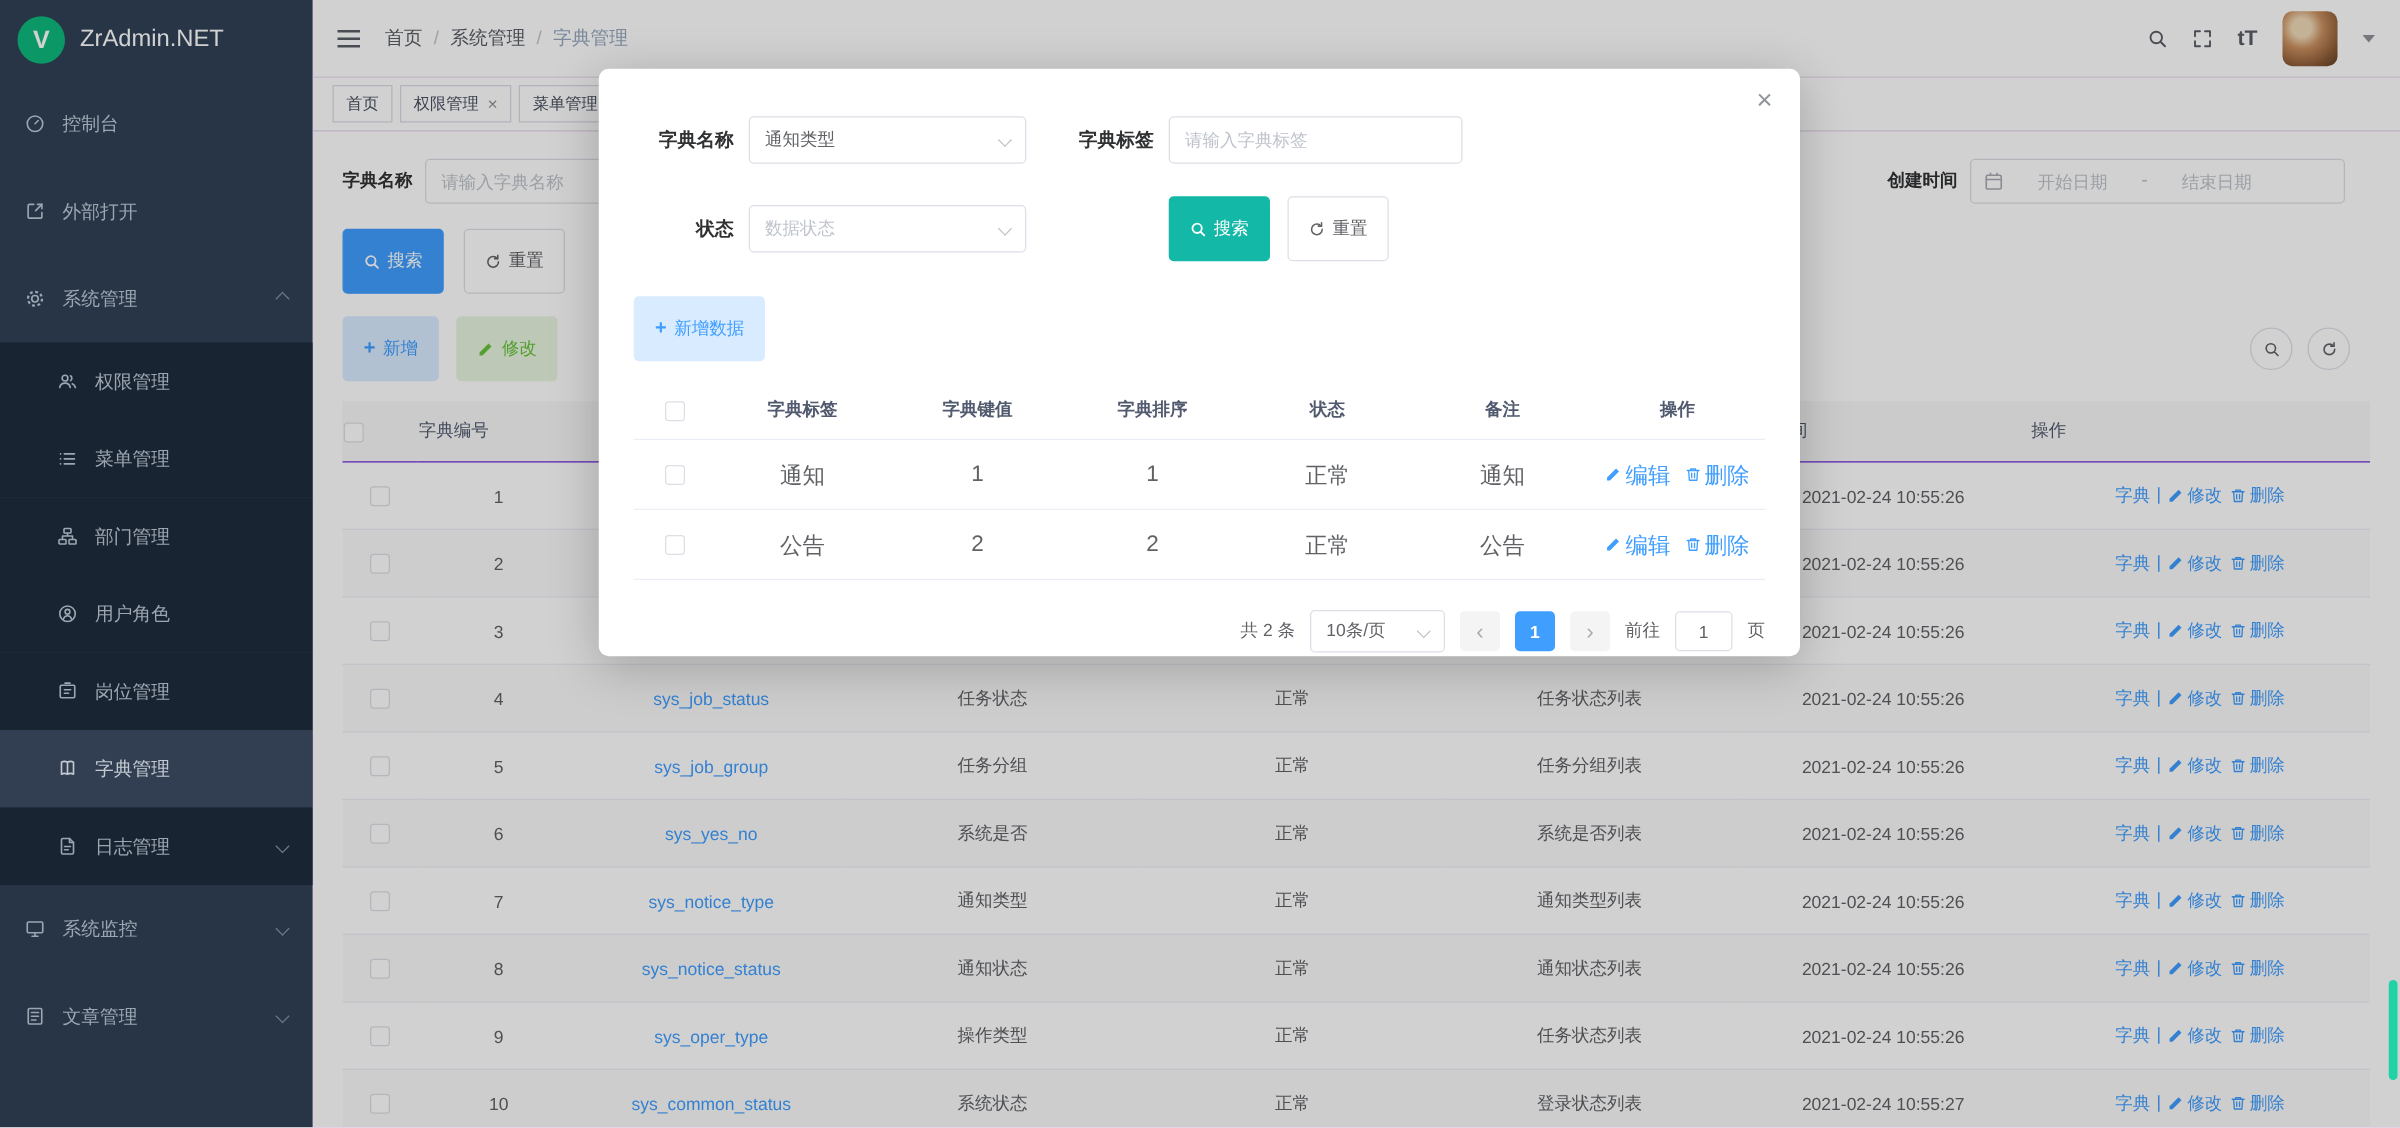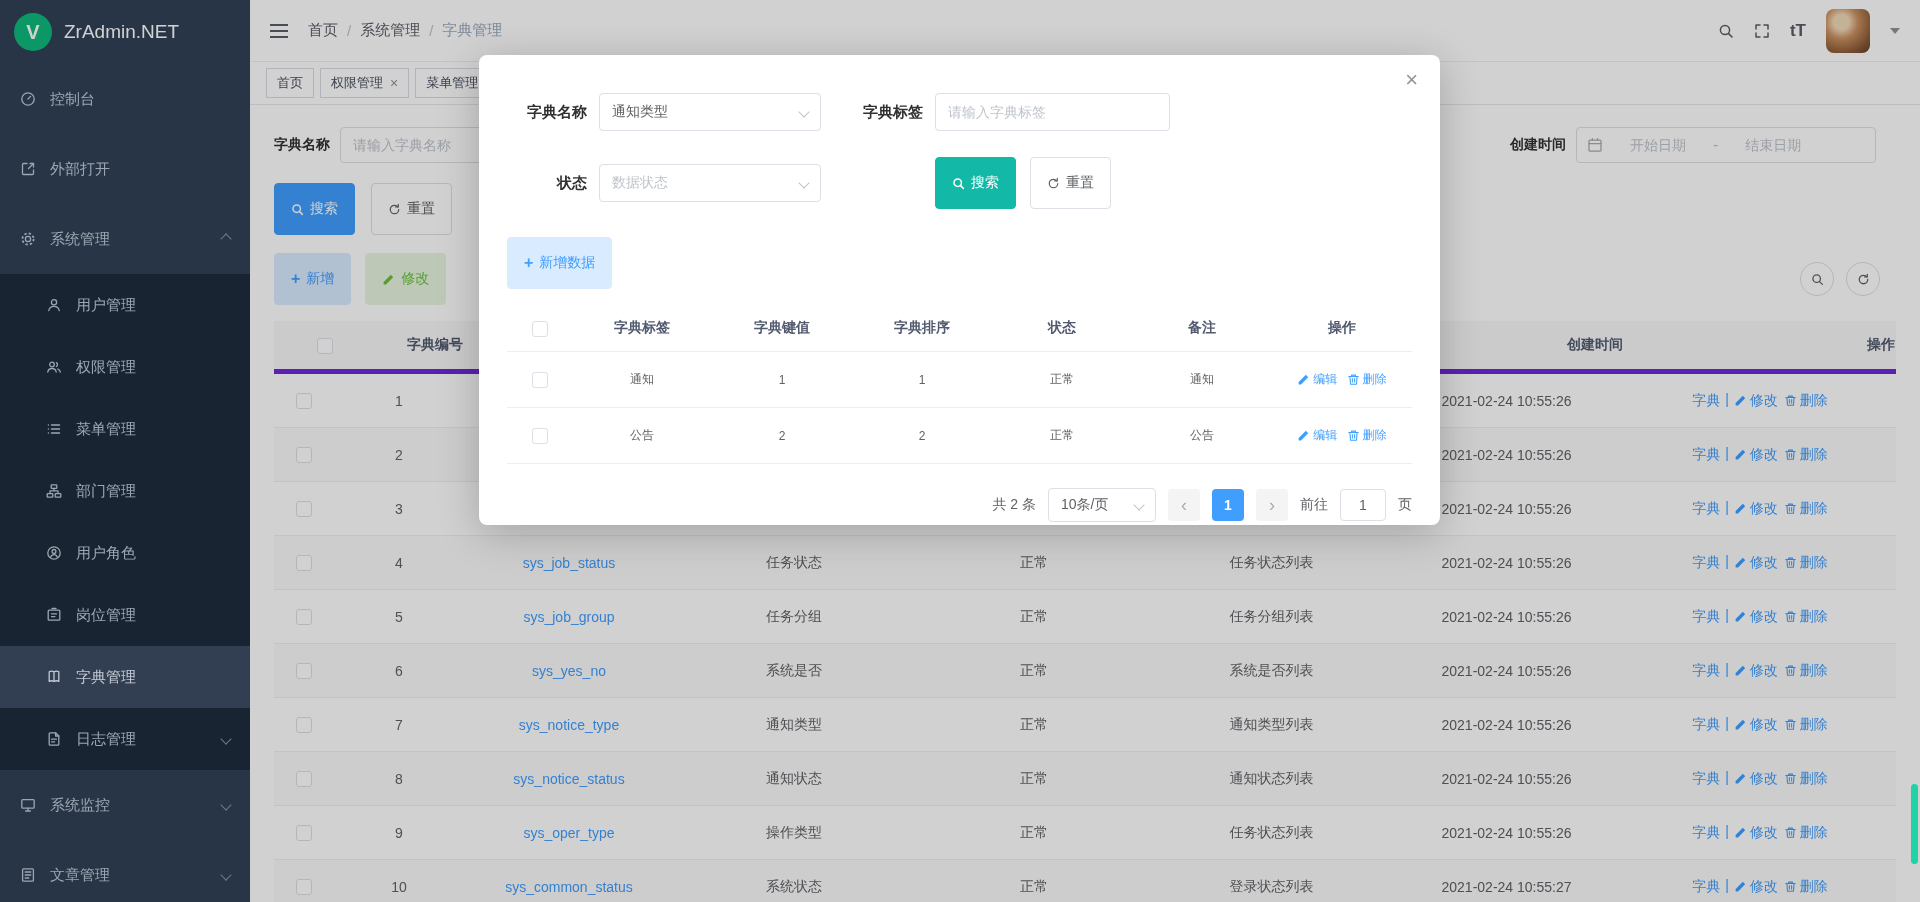--- a/index.html
+++ b/index.html
@@ -53,21 +53,21 @@
   .btn.primary{background:#409EFF;border-color:#409EFF;color:#fff;}
   .btn.teal{background:#13b8a6;border-color:#13b8a6;color:#fff;}
   .btn.softblue{background:#d9ecff;border-color:#d9ecff;color:#409EFF;}
   .btn.softgreen{background:#e7f6df;border-color:#e7f6df;color:#67c23a;}
   .plus{font-size:16px;font-weight:bold;line-height:1;}
   .tool-right{margin-left:auto;display:flex;gap:12px;margin-right:16px;}
   .cbtn{width:34px;height:34px;border-radius:50%;border:1px solid #dcdfe6;background:#fff;display:flex;align-items:center;justify-content:center;color:#606266;cursor:pointer;box-sizing:border-box;}
 
   
   table.grid{width:100%;border-collapse:collapse;table-layout:fixed;}
-  .grid th{height:46px;background:#f8f8f9;color:#515a6e;font-weight:bold;font-size:14px;border-bottom:5px solid #6d28d9;text-align:right;}
+  .grid th{height:46px;background:#f8f8f9;color:#515a6e;font-weight:normal;font-size:14px;border-bottom:1px solid #6d28d9;text-align:left;}
   .grid td{height:51px;text-align:center;font-size:14px;color:#606266;border-bottom:1px solid #ebeef5;overflow:hidden;white-space:nowrap;}
   .grid tbody tr:nth-child(even){background:#fafafa;}
   .cb{display:inline-block;width:16px;height:16px;box-sizing:border-box;border:1px solid #dcdfe6;border-radius:3px;background:#fff;vertical-align:middle;cursor:pointer;}
   a.link{color:#409EFF;cursor:pointer;text-decoration:none;}
   .ops{font-size:13px;}
   .ops a{color:#409EFF;text-decoration:none;display:inline-flex;align-items:center;gap:3px;margin:0 3px;cursor:pointer;vertical-align:middle;}
   .ops .sep{color:#409EFF;margin:0 2px;}
 
   
   .overlay{position:absolute;inset:0;background:rgba(0,0,0,.18);z-index:40;}
@@ -78,21 +78,21 @@
   .select{height:38px;box-sizing:border-box;border:1px solid #dcdfe6;border-radius:4px;background:#fff;display:flex;align-items:center;padding:0 12px;cursor:pointer;}
   .selv{flex:1;font-size:14px;color:#606266;}
   .selph{flex:1;font-size:14px;color:#bfc4cc;}
   .chv{display:inline-block;width:7px;height:7px;border-right:1.5px solid currentColor;border-bottom:1.5px solid currentColor;transform:rotate(45deg);color:#c0c4cc;flex:none;}
   .chv.up{transform:rotate(-135deg);}
   .minp{height:38px;box-sizing:border-box;border:1px solid #dcdfe6;border-radius:4px;padding:0 12px;font-size:14px;color:#606266;outline:none;width:100%;}
   .mbtns{display:flex;gap:14px;}
   .addbtn{margin-top:28px;}
   .mgrid{width:100%;margin-top:16px;border-collapse:collapse;table-layout:fixed;}
   .mgrid th{height:44px;color:#515a6e;font-weight:bold;font-size:14px;border-bottom:1px solid #ebeef5;background:#fff;text-align:center;}
-  .mgrid td{height:53px;text-align:center;font-size:12px;color:#606266;border-bottom:1px solid #ebeef5;}
+  .mgrid td{height:53px;text-align:center;font-size:18px;color:#606266;border-bottom:1px solid #ebeef5;}
   .pag{margin-top:24px;display:flex;justify-content:flex-end;align-items:center;gap:12px;font-size:14px;color:#606266;}
   .psel{height:34px;width:108px;}
   .pbtn{width:32px;height:32px;background:#f4f4f5;border-radius:4px;display:flex;align-items:center;justify-content:center;color:#a8abb2;font-size:18px;cursor:pointer;}
   .pcur{width:32px;height:32px;background:#409EFF;border-radius:4px;display:flex;align-items:center;justify-content:center;color:#fff;font-weight:bold;cursor:pointer;}
   .ginp{width:46px;height:32px;box-sizing:border-box;border:1px solid #dcdfe6;border-radius:4px;text-align:center;font-size:14px;color:#606266;outline:none;}
 
   .thumb{position:absolute;right:2px;top:784px;width:7px;height:80px;border-radius:4px;background:#1fd3a7;z-index:60;}
   .ic{width:16px;height:16px;}
   .ic12{width:13px;height:13px;}
 </style>
@@ -124,27 +124,20 @@
       </div>
       <div class="mi top">
         <svg class="ic" viewBox="0 0 16 16" fill="none" stroke="currentColor">
             <circle cx="8" cy="8" r="2.6" stroke-width="1.3"></circle>
             <circle cx="8" cy="8" r="5.6" stroke-width="1.8" stroke-dasharray="2.3 2.1"></circle>
           </svg>
         <span>系统管理</span>
         <i class="chv up"></i>
       </div>
       <div>
-        <div class="mi sub">
-          <svg class="ic" viewBox="0 0 16 16" fill="none" stroke="currentColor" stroke-width="1.3" stroke-linecap="round">
-              <circle cx="8" cy="5.2" r="2.6"></circle>
-              <path d="M2.8 13.5c.5-2.8 2.6-4.2 5.2-4.2s4.7 1.4 5.2 4.2"></path>
-            </svg>
-          <span>用户管理</span>
-        </div>
         <div class="mi sub">
           <svg class="ic" viewBox="0 0 16 16" fill="none" stroke="currentColor" stroke-width="1.3" stroke-linecap="round">
               <circle cx="6" cy="5.5" r="2.3"></circle>
               <path d="M1.8 13c.4-2.3 2-3.5 4.2-3.5s3.8 1.2 4.2 3.5"></path>
               <path d="M10.4 3.6a2.3 2.3 0 0 1 0 3.9M11.8 10c1.4.6 2.2 1.6 2.5 3"></path>
             </svg>
           <span>权限管理</span>
         </div>
         <div class="mi sub">
           <svg class="ic" viewBox="0 0 16 16" fill="none" stroke="currentColor" stroke-width="1.4" stroke-linecap="round">

